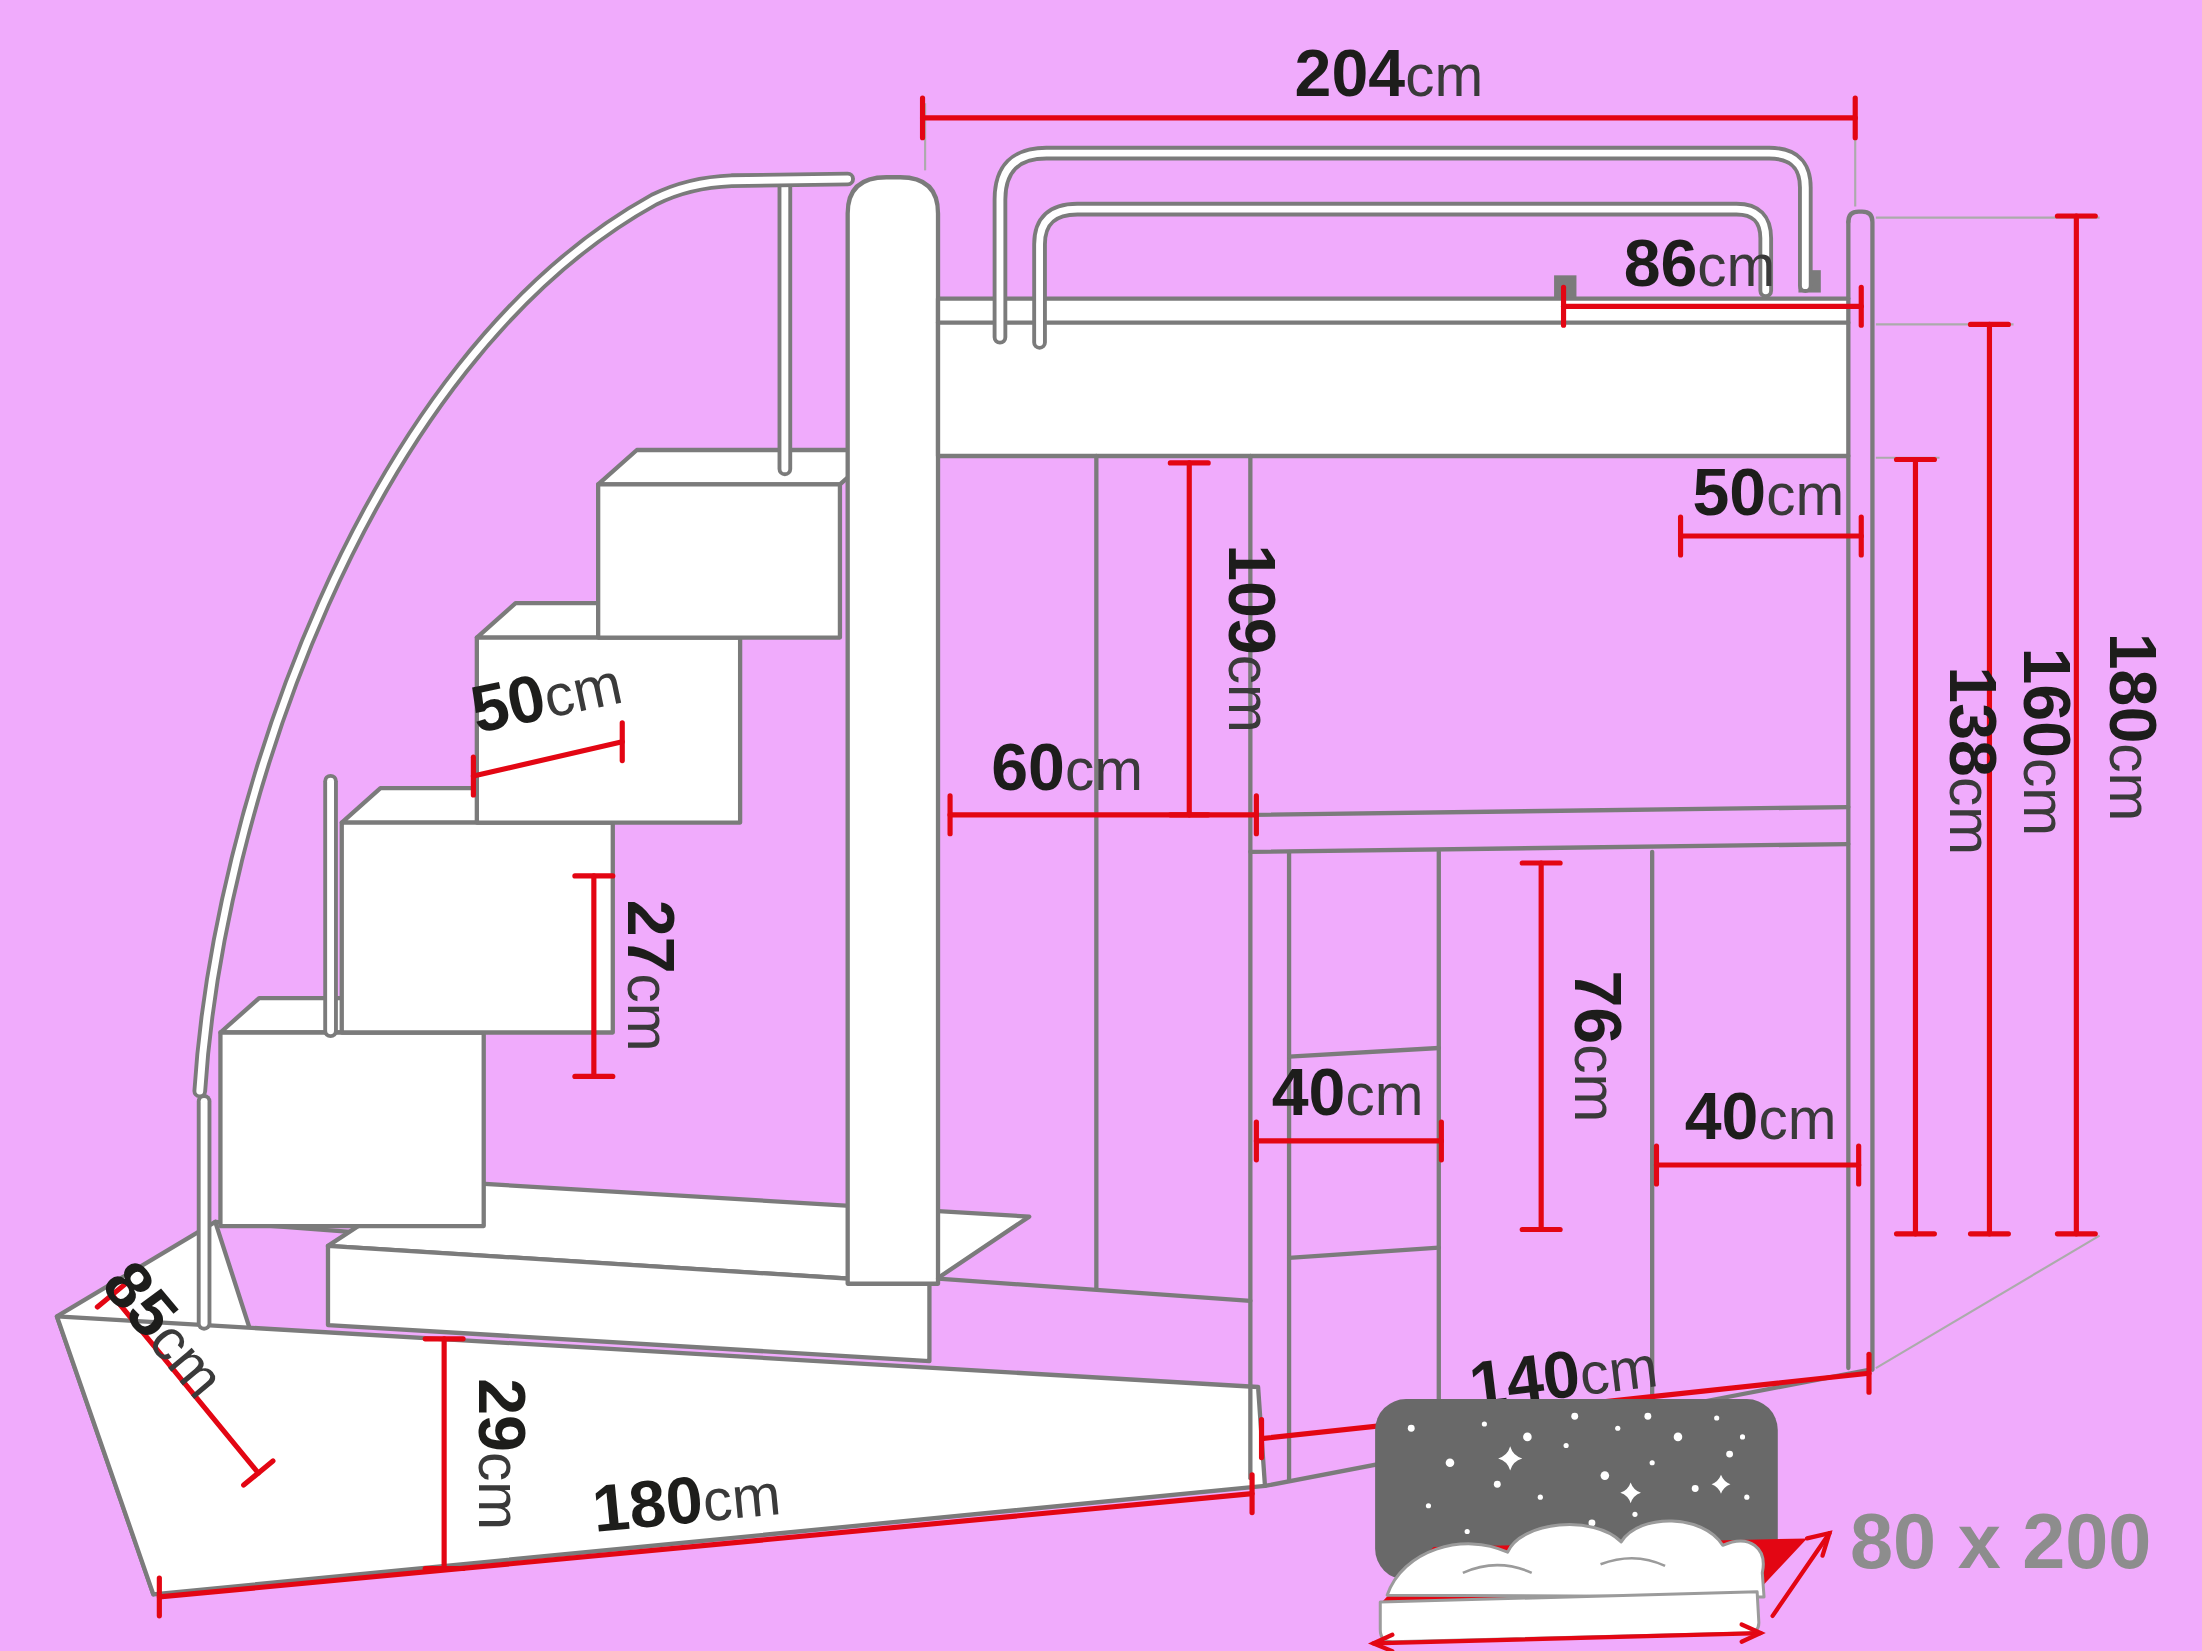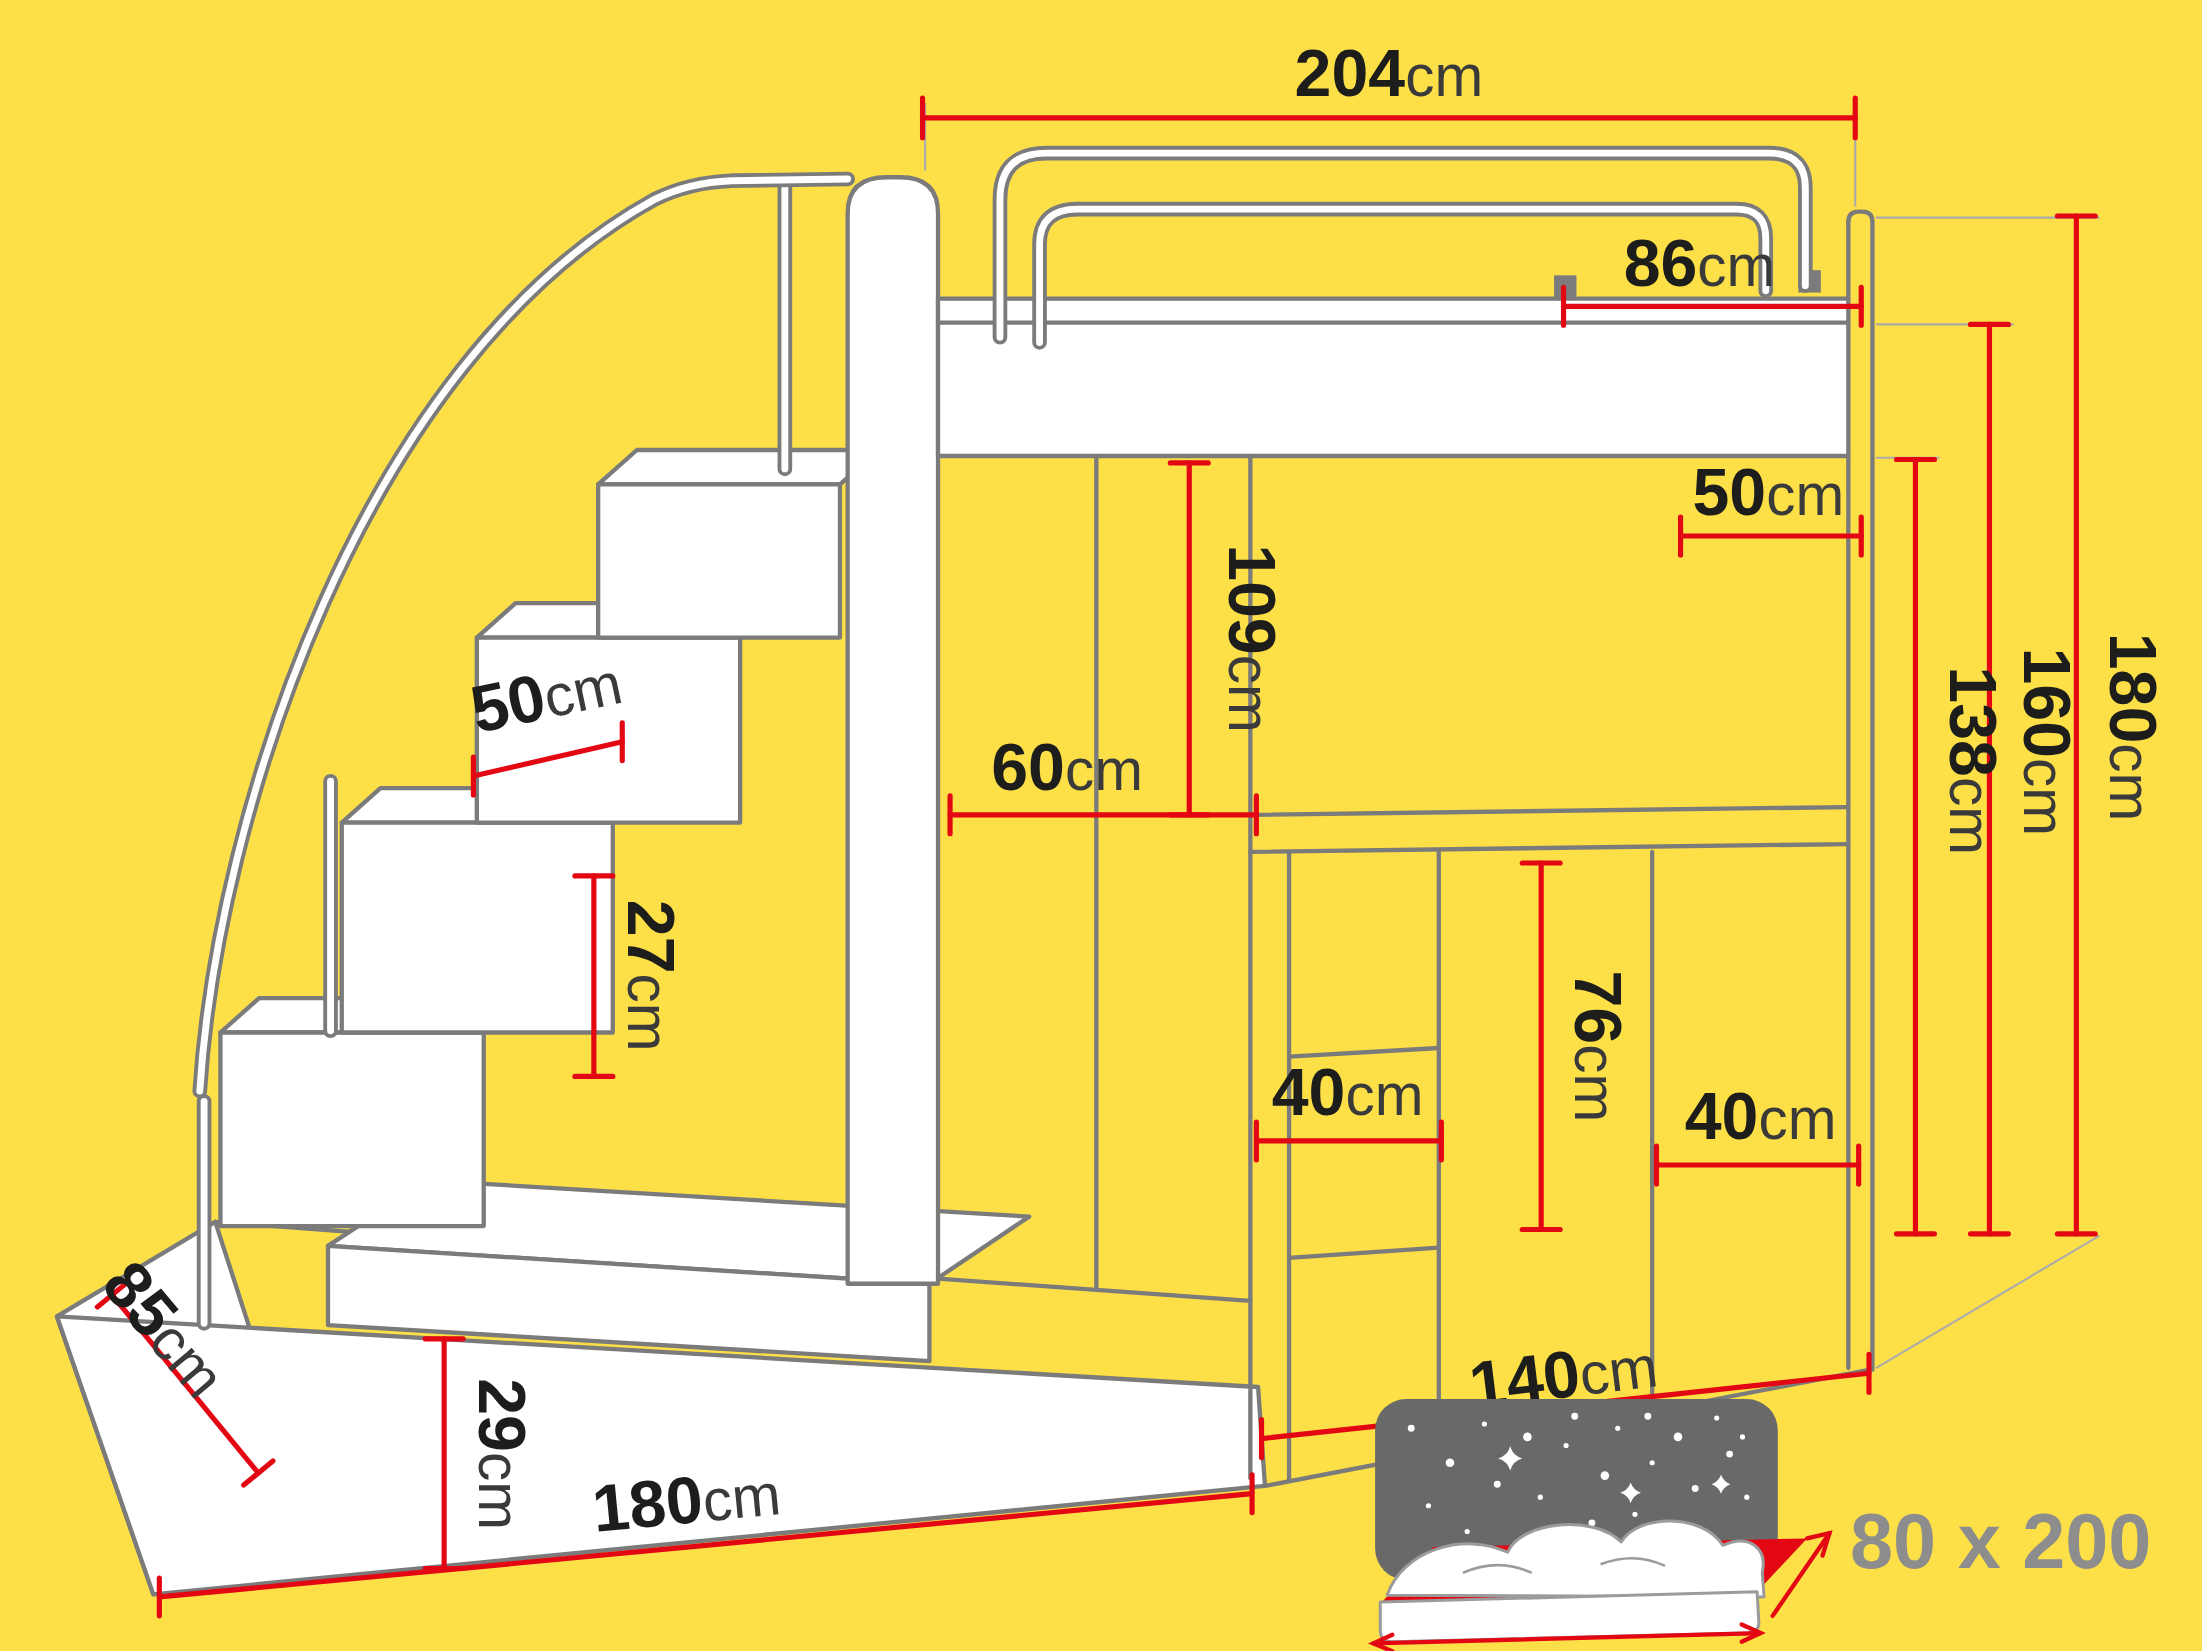--- a/index.html
+++ b/index.html
@@ -1,16 +1,16 @@
 <!DOCTYPE html>
 <html style="font-size:13.8px"><head>
 <meta charset="utf-8">
 <style>
   html,body{margin:0;padding:0;background:#ffffff}
-  .canvas{width:2203px;height:1652px;position:relative;background:#fde047;overflow:hidden}
+  .canvas{width:2203px;height:1652px;position:relative;background:#f0abfc;overflow:hidden}
   svg{display:block}
   text{font-family:"Liberation Sans","DejaVu Sans",sans-serif}
   .n{font-weight:700;font-size:77px;fill:#1d1d1b}
   .u{font-weight:400;font-size:68px;fill:#3a3a3a}
   .dim-label{text-anchor:middle}
   .size-label{font-weight:700;font-size:90px;fill:#8d8d8d}
   .outline{fill:none;stroke-width:5;stroke-linecap:round;stroke-linejoin:round}
   .face{fill:#ffffff}
   .ext{stroke:#ababab;stroke-width:2.5;fill:none}
   .dim{fill:none;stroke-width:6;stroke-linecap:round}

